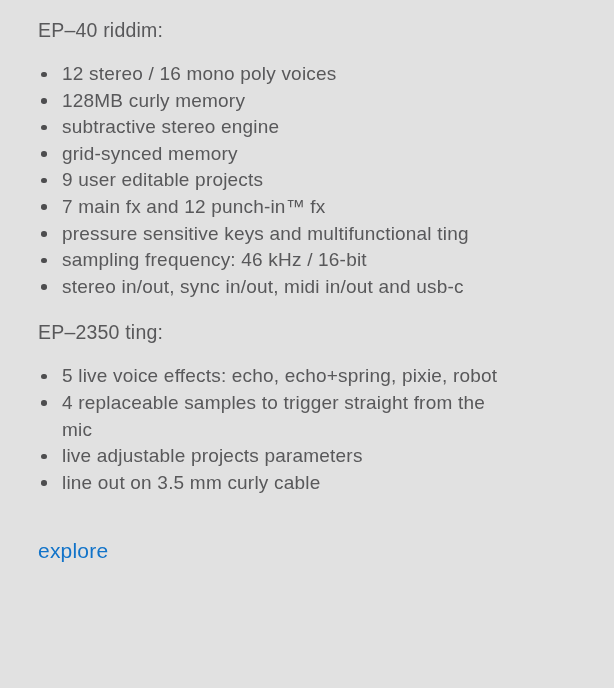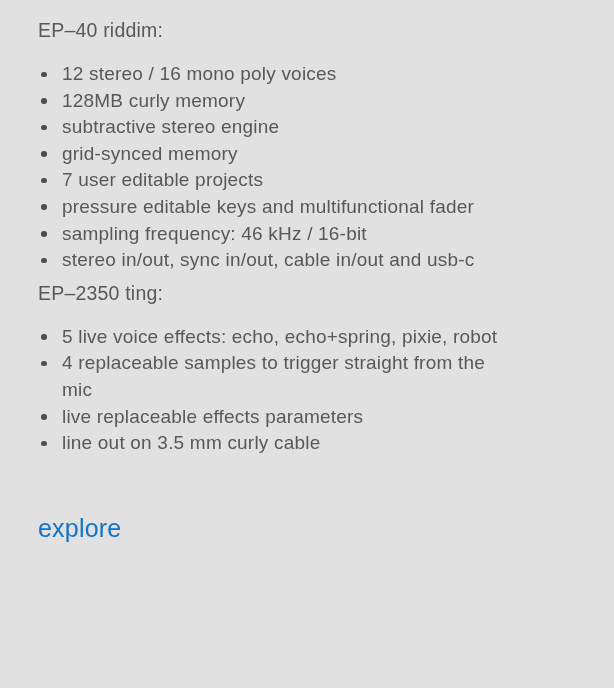--- a/index.html
+++ b/index.html
@@ -26,21 +26,21 @@
   }
   .section-heading {
     font-size: 19.5px;
     font-weight: 400;
     line-height: 27px;
     margin: 0 0 17px 0;
     color: var(--text);
     letter-spacing: 0.2px;
   }
   .section + .section .section-heading {
-    margin-top: 6px;
+    margin-top: 19px;
   }
   ul.spec-list {
     list-style: none;
     margin: 0;
     padding: 0;
     width: 464px;
   }
   ul.spec-list li {
     display: flex;
     align-items: flex-start;
@@ -55,22 +55,22 @@
     border-radius: 50%;
     background: var(--bullet);
     margin: 10.5px 15.5px 0 3px;
   }
   ul.spec-list .li-text {
     flex: 1;
     min-width: 0;
   }
   .explore-link {
     display: inline-block;
-    margin-top: 58px;
-    font-size: 25px;
+    margin-top: 42px;
+    font-size: 21px;
     line-height: 26.6px;
     letter-spacing: 0.2px;
     color: var(--link);
     text-decoration: none;
     cursor: pointer;
     text-align: center;
   }
 </style>
 </head>
 <body>
@@ -91,51 +91,55 @@
         <li>
           <span class="bullet"></span>
           <span class="li-text">subtractive stereo engine</span>
         </li>
         <li>
           <span class="bullet"></span>
           <span class="li-text">grid-synced memory</span>
         </li>
         <li>
           <span class="bullet"></span>
-          <span class="li-text">7 user editable projects</span>
+          <span class="li-text">9 user editable projects</span>
         </li>
         <li>
           <span class="bullet"></span>
-          <span class="li-text">pressure editable keys and multifunctional fader</span>
+          <span class="li-text">7 main fx and 12 punch-in™ fx</span>
+        </li>
+        <li>
+          <span class="bullet"></span>
+          <span class="li-text">pressure sensitive keys and multifunctional ting</span>
         </li>
         <li>
           <span class="bullet"></span>
           <span class="li-text">sampling frequency: 46 kHz / 16-bit</span>
         </li>
         <li>
           <span class="bullet"></span>
-          <span class="li-text">stereo in/out, sync in/out, cable in/out and usb-c</span>
+          <span class="li-text">stereo in/out, sync in/out, midi in/out and usb-c</span>
         </li>
       </ul>
   </div>
 
   <div class="section">
     <h2 class="section-heading">EP–2350 ting:</h2>
     <ul class="spec-list">
         <li>
           <span class="bullet"></span>
           <span class="li-text">5 live voice effects: echo, echo+spring, pixie, robot</span>
         </li>
         <li>
           <span class="bullet"></span>
           <span class="li-text">4 replaceable samples to trigger straight from the mic</span>
         </li>
         <li>
           <span class="bullet"></span>
-          <span class="li-text">live replaceable effects parameters</span>
+          <span class="li-text">live adjustable projects parameters</span>
         </li>
         <li>
           <span class="bullet"></span>
           <span class="li-text">line out on 3.5 mm curly cable</span>
         </li>
       </ul>
   </div>
 
   <a class="explore-link">explore</a>
 

